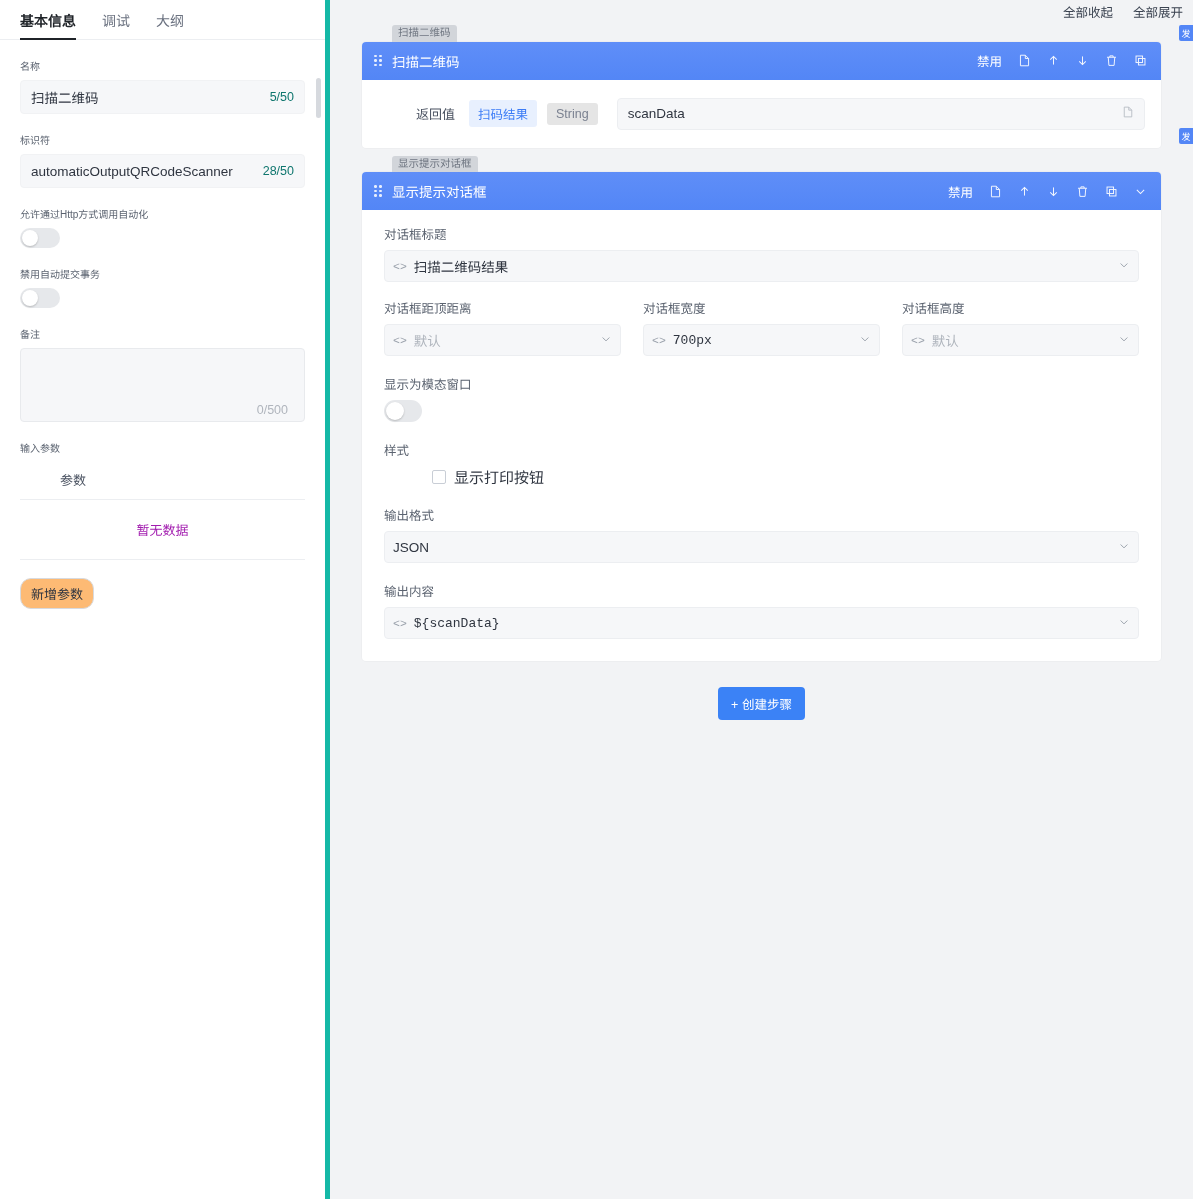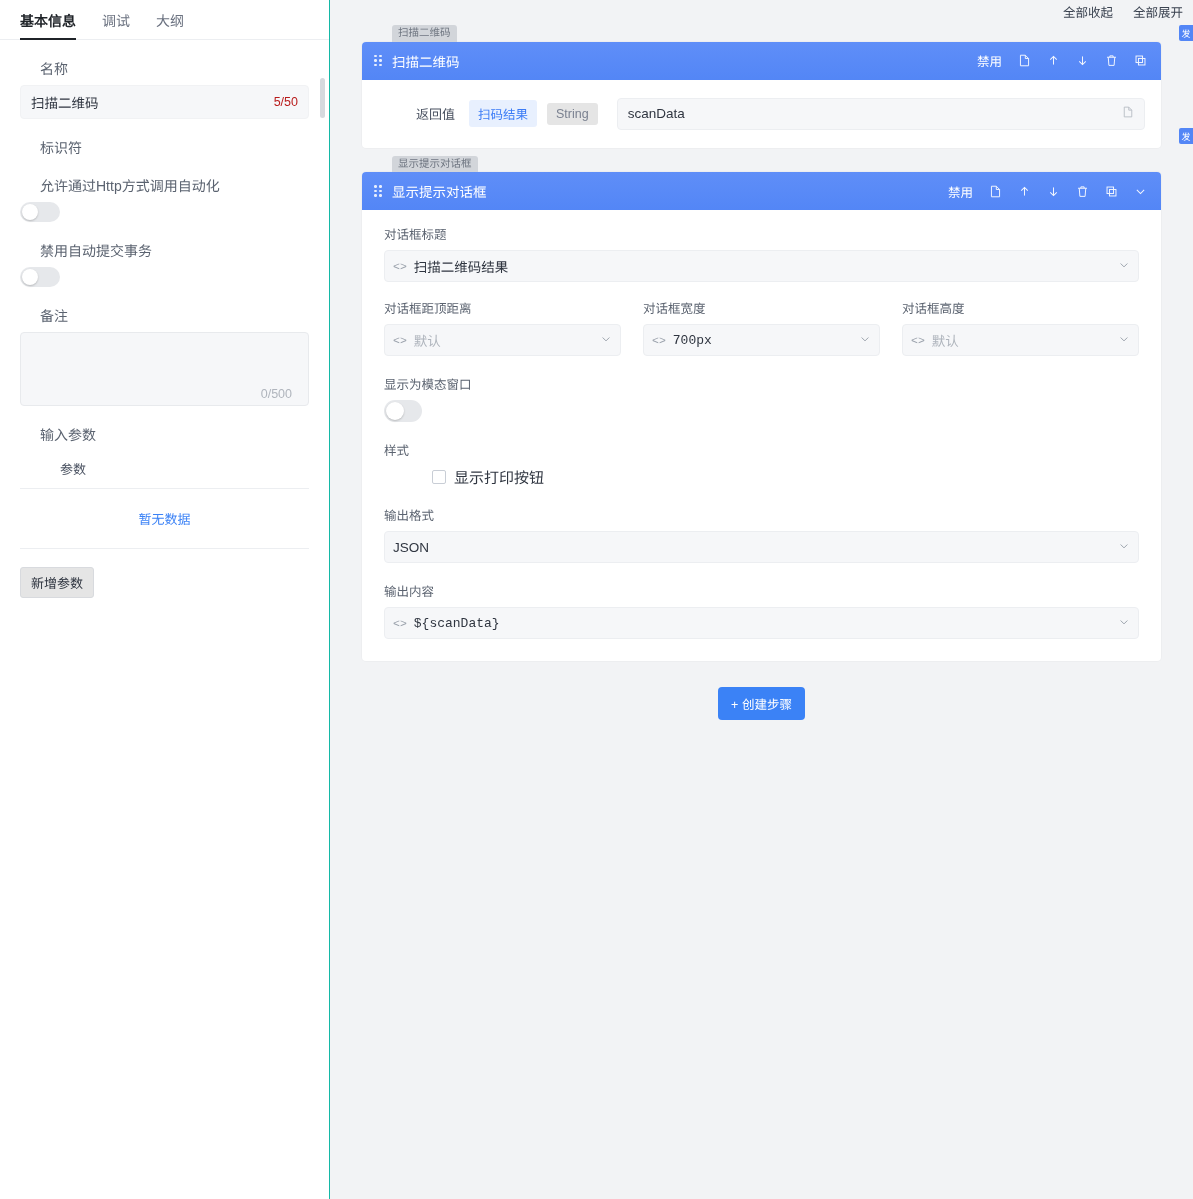--- a/index.html
+++ b/index.html
@@ -20,21 +20,21 @@
     width: 1193px;
     height: 1199px;
     position: relative;
   }
 
   
   .left-panel {
     width: 330px;
     min-width: 330px;
     background: #ffffff;
-    border-right: 1px solid #14b8a6;
+    border-right: 5px solid #14b8a6;
     position: relative;
     height: 1199px;
   }
   .tabs {
     display: flex;
     align-items: flex-end;
     gap: 26px;
     padding: 0 20px;
     height: 40px;
     border-bottom: 1px solid #eceef1;
@@ -53,39 +53,38 @@
   }
   .tab.active:after {
     content: "";
     position: absolute;
     left: 0; right: 0; bottom: -1px;
     height: 2px;
     background: #1f2328;
   }
   .form-section { padding: 0 20px; }
   .field-label {
-    font-size: 14px;
+    font-size: 10px;
     color: #5b6370;
     margin-top: 18px;
     margin-bottom: 7px;
-    margin-left: 20px;
   }
   .input-box {
     height: 34px;
     background: #f6f7f9;
     border: 1px solid #f1f2f4;
     border-radius: 4px;
     display: flex;
     align-items: center;
     padding: 0 10px;
     font-size: 13.5px;
     color: #2f3540;
   }
   .input-box .val { flex: 1; overflow: hidden; white-space: nowrap; }
-  .input-box .counter { color: #b91c1c; font-size: 12.5px; }
+  .input-box .counter { color: #0f766e; font-size: 12.5px; }
   .textarea-box {
     height: 74px;
     background: #f6f7f9;
     border: 1px solid #e8eaed;
     border-radius: 4px;
     position: relative;
   }
   .textarea-box .counter {
     position: absolute;
     right: 16px; bottom: 4px;
@@ -115,30 +114,30 @@
     color: #4a5261;
     padding: 8px 0 10px 40px;
     border-bottom: 1px solid #eceef1;
   }
   .empty-row {
     height: 60px;
     display: flex;
     align-items: center;
     justify-content: center;
     font-size: 13px;
-    color: #3b82f6;
+    color: #a21caf;
     border-bottom: 1px solid #eceef1;
   }
   .btn-outline {
     display: inline-block;
     margin-top: 18px;
     padding: 5px 10px;
     border: 1px solid #d8dade;
-    border-radius: 3px;
-    background: #e5e5e5;
+    border-radius: 11px;
+    background: #fdba74;
     font-size: 13px;
     color: #2f3540;
     cursor: pointer;
   }
   .v-scroll {
     position: absolute;
     top: 78px;
     right: 4px;
     width: 5px;
     height: 40px;
@@ -353,20 +352,24 @@
 
     <div class="form-section">
 
       <div class="field-label">名称</div>
       <div class="input-box">
         <span class="val">扫描二维码</span>
         <span class="counter">5/50</span>
       </div>
 
       <div class="field-label">标识符</div>
+      <div class="input-box">
+        <span class="val">automaticOutputQRCodeScanner</span>
+        <span class="counter">28/50</span>
+      </div>
 
       <div class="field-label">允许通过Http方式调用自动化</div>
       <div class="switch">
         <span class="knob"></span>
       </div>
 
       <div class="field-label">禁用自动提交事务</div>
       <div class="switch">
         <span class="knob"></span>
       </div>

